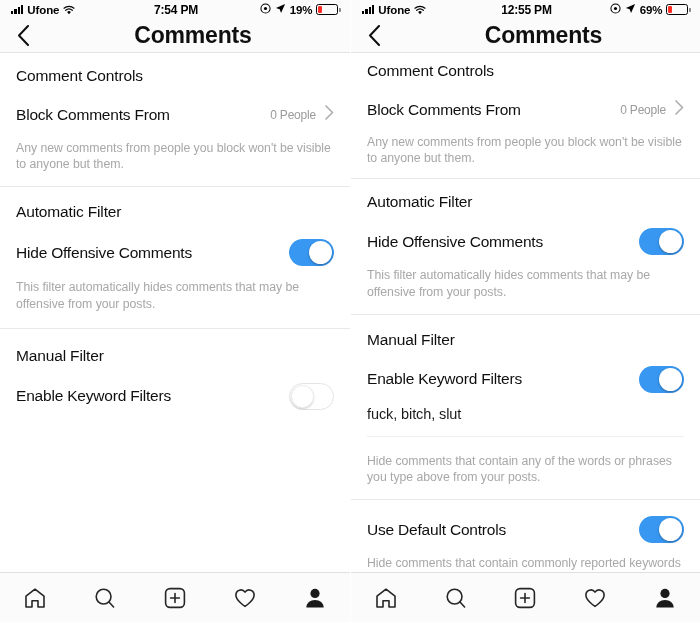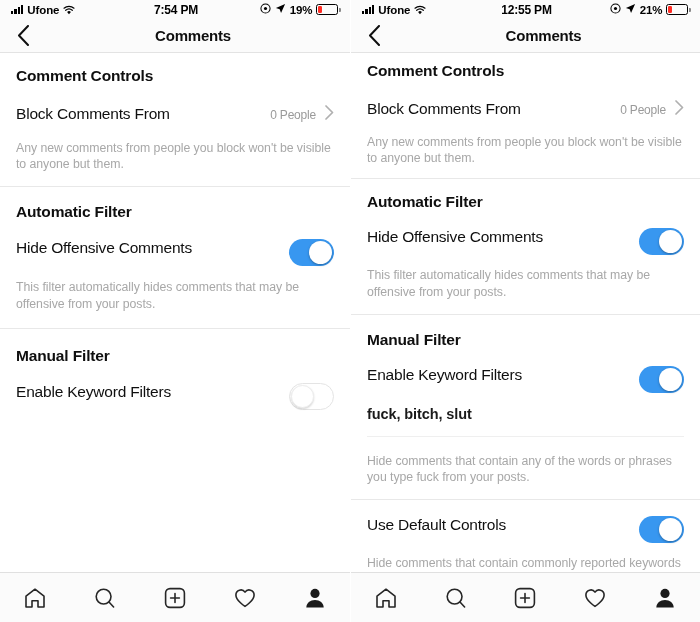--- a/index.html
+++ b/index.html
@@ -99,21 +99,21 @@
   .back-btn {
     position: absolute;
     left: 10px;
     width: 26px; height: 26px;
     display: flex; align-items: center; justify-content: center;
     cursor: pointer;
   }
   .nav-title {
     width: 100%;
     text-align: center;
-    font-size: 15px;
+    font-size: 23px;
     font-weight: bold;
     color: #0f0f0f;
     letter-spacing: -0.2px;
     padding-left: 36px;
   }
 
   
   .content {
     flex: 1 1 auto;
     background: #ffffff;
@@ -122,27 +122,28 @@
   }
 
   .section {
     padding: 0 16px;
     background: #ffffff;
   }
   .section.divided { border-bottom: 1px solid #e8e8e8; }
 
   .section-title {
     font-size: 15.5px;
-    font-weight: bold;
+    font-weight: normal;
     color: #0f0f0f;
     letter-spacing: -0.15px;
   }
 
   .row {
     display: flex;
+    align-items: center;
     justify-content: space-between;
   }
 
   .row-label {
     font-size: 15.5px;
     color: #0f0f0f;
     letter-spacing: -0.2px;
   }
 
   .row-value-wrap {
@@ -186,21 +187,20 @@
   .toggle.off .knob { left: 1px; top: 1px; border: 1px solid #ededed; box-shadow: 0 1px 2px rgba(0,0,0,.16); }
 
   
   .keyword-field {
     font-size: 14.5px;
     color: #1a1a1a;
     letter-spacing: -0.1px;
     padding-bottom: 14px;
     border-bottom: 1px solid #efefef;
     filter: blur(0.35px);
-    font-weight: bold;
   }
 
   
   .tab-bar {
     flex: 0 0 50px;
     height: 50px;
     background: #fbfbfb;
     border-top: 1px solid #e0e0e0;
     display: flex;
     align-items: center;
@@ -397,21 +397,21 @@
           <svg width="11" height="11" viewBox="0 0 12 12">
               <circle cx="6" cy="6" r="5" stroke="#000" stroke-width="1.1" fill="none"></circle>
               <circle cx="6" cy="6" r="1.7" fill="#000"></circle>
             </svg>
         </span>
         <span class="loc-icon">
           <svg width="11" height="11" viewBox="0 0 12 12">
               <path d="M11 1 1 5.4l4.1 1.5L6.6 11 11 1Z" fill="#000"></path>
             </svg>
         </span>
-        <span class="carrier">21%</span>
+        <span class="carrier">69%</span>
         <span class="battery">
           <span class="battery-body">
               <span class="battery-fill" style="width:18%"></span>
             </span>
           <span class="battery-cap"></span>
         </span>
       </div>
     </div>
 
     <div class="nav-header">
@@ -454,21 +454,21 @@
 
       <div class="section sec-c divided">
         <div class="section-title">Manual Filter</div>
         <div class="row">
           <span class="row-label">Enable Keyword Filters</span>
           <span class="toggle on">
               <span class="knob"></span>
             </span>
         </div>
         <div class="keyword-field" placeholder="Add keywords separated by commas">fuck, bitch, slut</div>
-        <div class="helper-text">Hide comments that contain any of the words or phrases you type fuck from your posts.</div>
+        <div class="helper-text">Hide comments that contain any of the words or phrases you type above from your posts.</div>
       </div>
 
       <div class="section sec-d divided">
         <div class="row">
           <span class="row-label">Use Default Controls</span>
           <span class="toggle on">
               <span class="knob"></span>
             </span>
         </div>
         <div class="helper-text">Hide comments that contain commonly reported keywords from your posts.</div>

